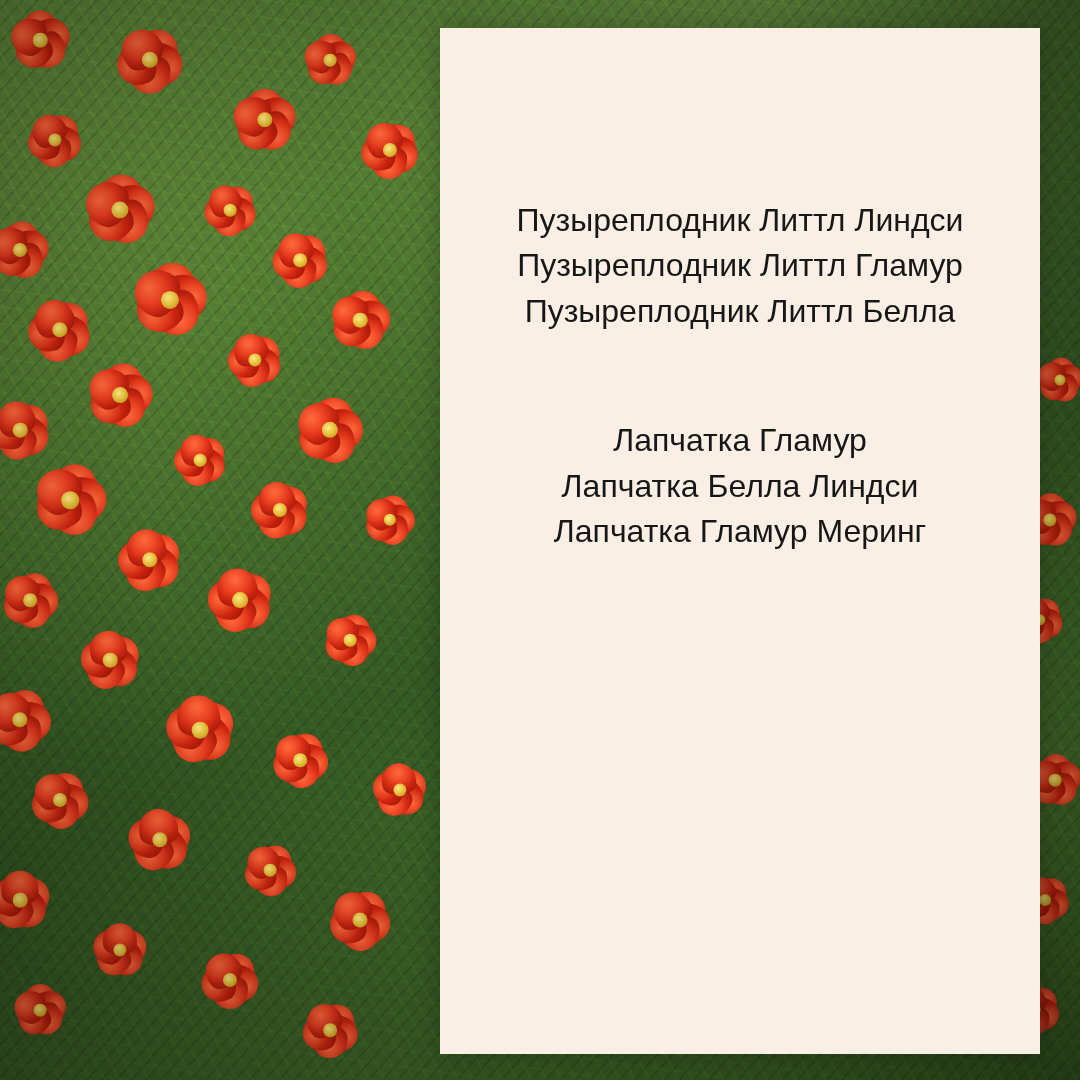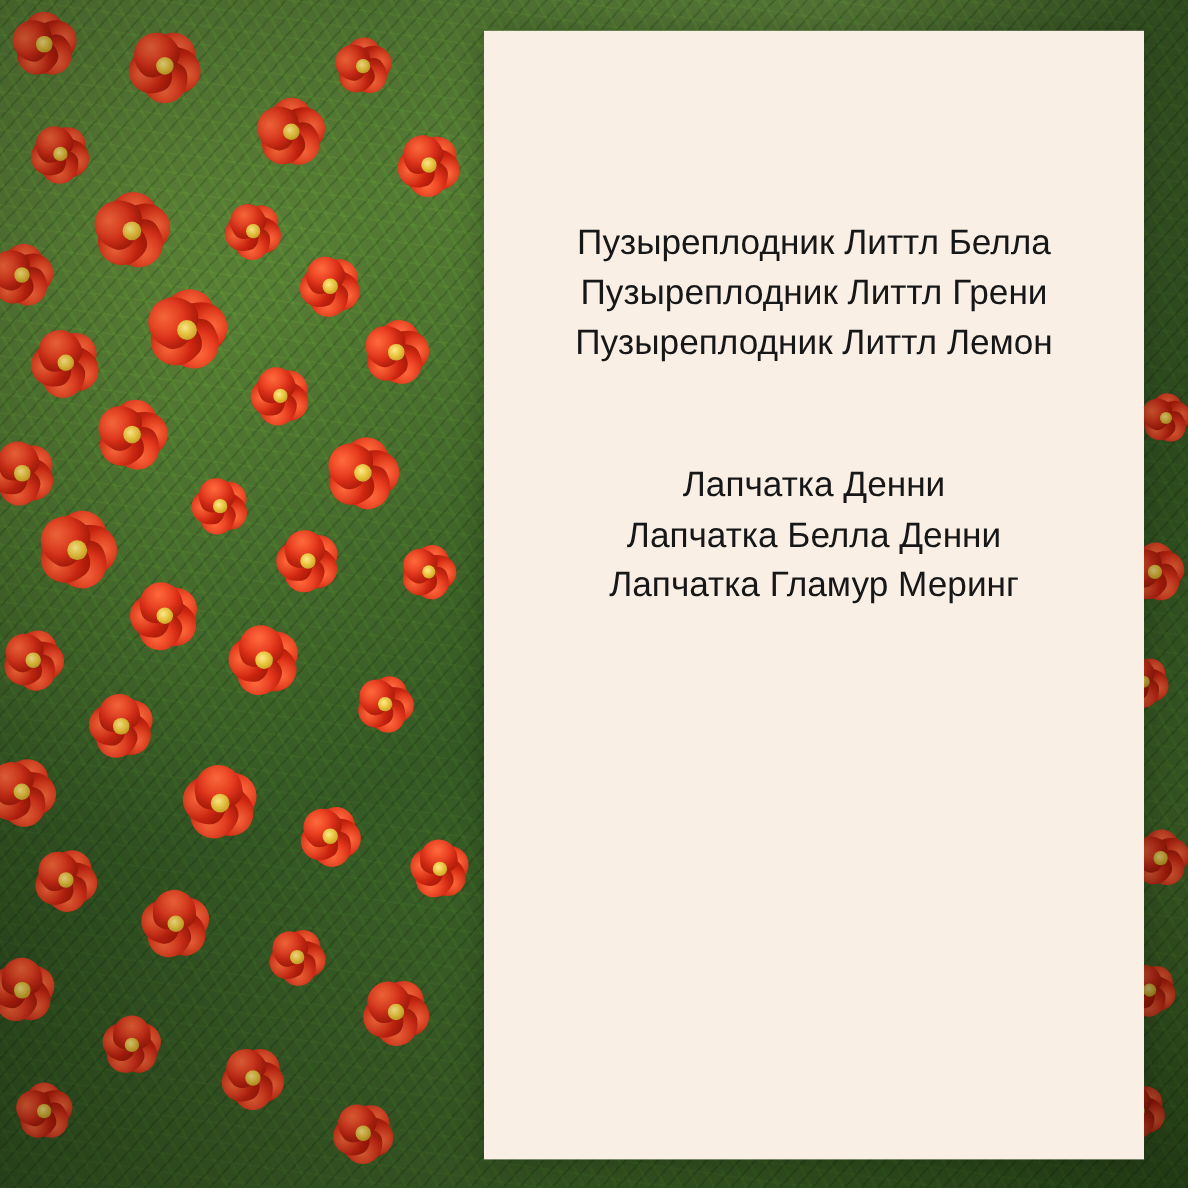--- a/index.html
+++ b/index.html
@@ -488,26 +488,26 @@
           <div class="core" style="width: 12.32px; height: 12.32px;"></div>
         </div>
       </div>
     <div class="vignette"></div>
   </div>
 
   <div class="card">
     <div class="card-inner">
 
       <div class="group">
+        <div class="plant-line">Пузыреплодник Литтл Линдси</div>
+        <div class="plant-line">Пузыреплодник Литтл Гламур</div>
         <div class="plant-line">Пузыреплодник Литтл Белла</div>
-        <div class="plant-line">Пузыреплодник Литтл Грени</div>
-        <div class="plant-line">Пузыреплодник Литтл Лемон</div>
       </div>
 
       <div class="group second">
-        <div class="plant-line">Лапчатка Денни</div>
-        <div class="plant-line">Лапчатка Белла Денни</div>
+        <div class="plant-line">Лапчатка Гламур</div>
+        <div class="plant-line">Лапчатка Белла Линдси</div>
         <div class="plant-line">Лапчатка Гламур Меринг</div>
       </div>
     </div>
   </div>
 
 </div>
 
 </body></html>

